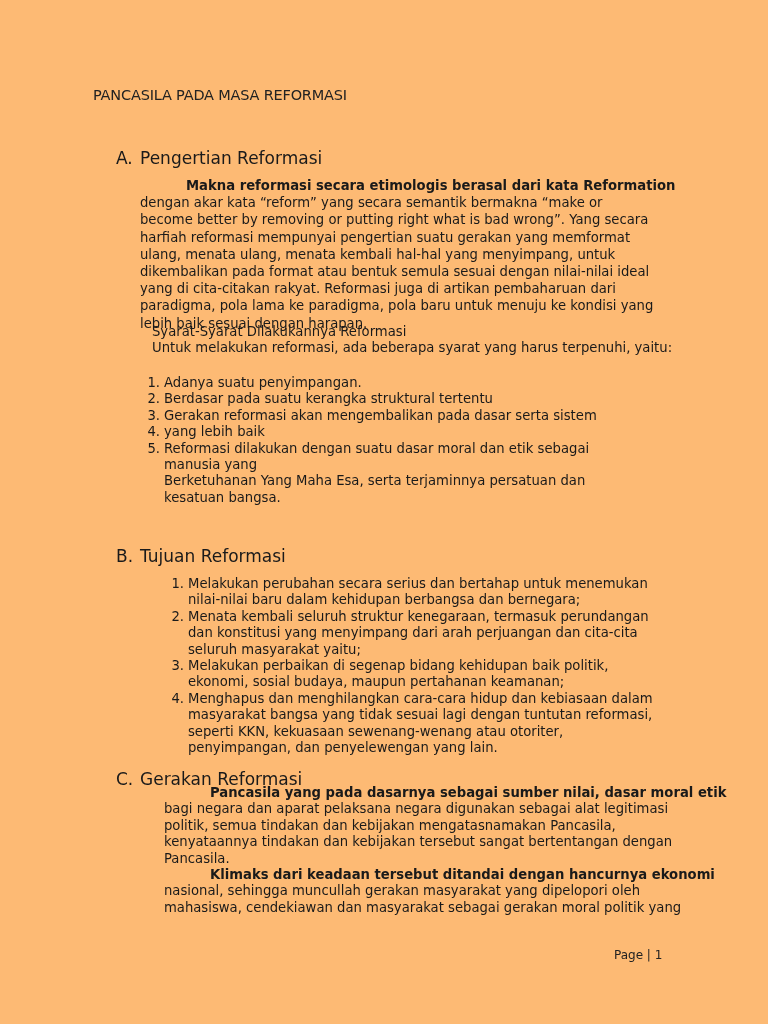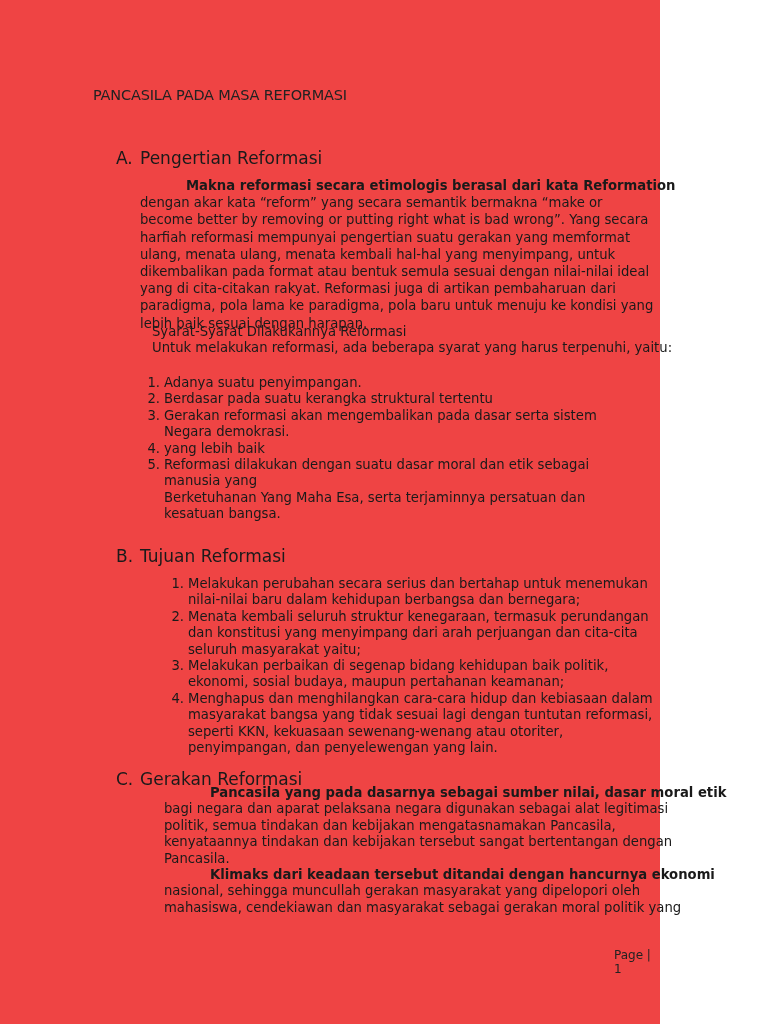--- a/index.html
+++ b/index.html
@@ -1,18 +1,18 @@
 <!DOCTYPE html>
 <html><head>
 <meta charset="utf-8">
 <style>
   html, body { margin: 0; padding: 0; background: #ffffff; }
   body { width: 768px; height: 1024px; position: relative; overflow: hidden;
          font-family: "DejaVu Sans", sans-serif; color: #1a1a1a; font-size: 13.2px; }
-  .page { position: absolute; left: 0; top: 0; width: 660px; height: 1024px; background: #ef4444; }
+  .page { position: absolute; left: 0; top: 0; width: 768px; height: 1024px; background: #fdba74; }
   .title { position: absolute; left: 93px; top: 87px; font-size: 14.5px; letter-spacing: -0.2px; color: #222; }
   .sec-head { position: absolute; left: 116px; font-size: 17px; }
   .sec-head .letter { display: inline-block; width: 24px; }
   .para { position: absolute; left: 140px; width: 540px; line-height: 17.2px; }
   .para .line { white-space: nowrap; display: block; }
   .indent { padding-left: 46px; font-weight: bold; }
   ol.list { position: absolute; margin: 0; padding: 0; list-style: none; line-height: 16.4px; }
   ol.list li { position: relative; padding-left: 24px; }
   ol.list li .num { position: absolute; left: 0; top: 0; width: 20px; text-align: right; }
   ol.list li .line { display: block; white-space: nowrap; }
@@ -47,21 +47,20 @@
         <span class="num">1.</span>
         <span class="line">Adanya suatu penyimpangan.</span>
       </li>
     <li>
         <span class="num">2.</span>
         <span class="line">Berdasar pada suatu kerangka struktural tertentu</span>
       </li>
     <li>
         <span class="num">3.</span>
         <span class="line">Gerakan reformasi akan mengembalikan pada dasar serta sistem</span>
-        <span class="line">Negara demokrasi.</span>
       </li>
     <li>
         <span class="num">4.</span>
         <span class="line">yang lebih baik</span>
       </li>
     <li>
         <span class="num">5.</span>
         <span class="line">Reformasi dilakukan dengan suatu dasar moral dan etik sebagai</span>
         <span class="line">manusia yang</span>
         <span class="line">Berketuhanan Yang Maha Esa, serta terjaminnya persatuan dan</span>

